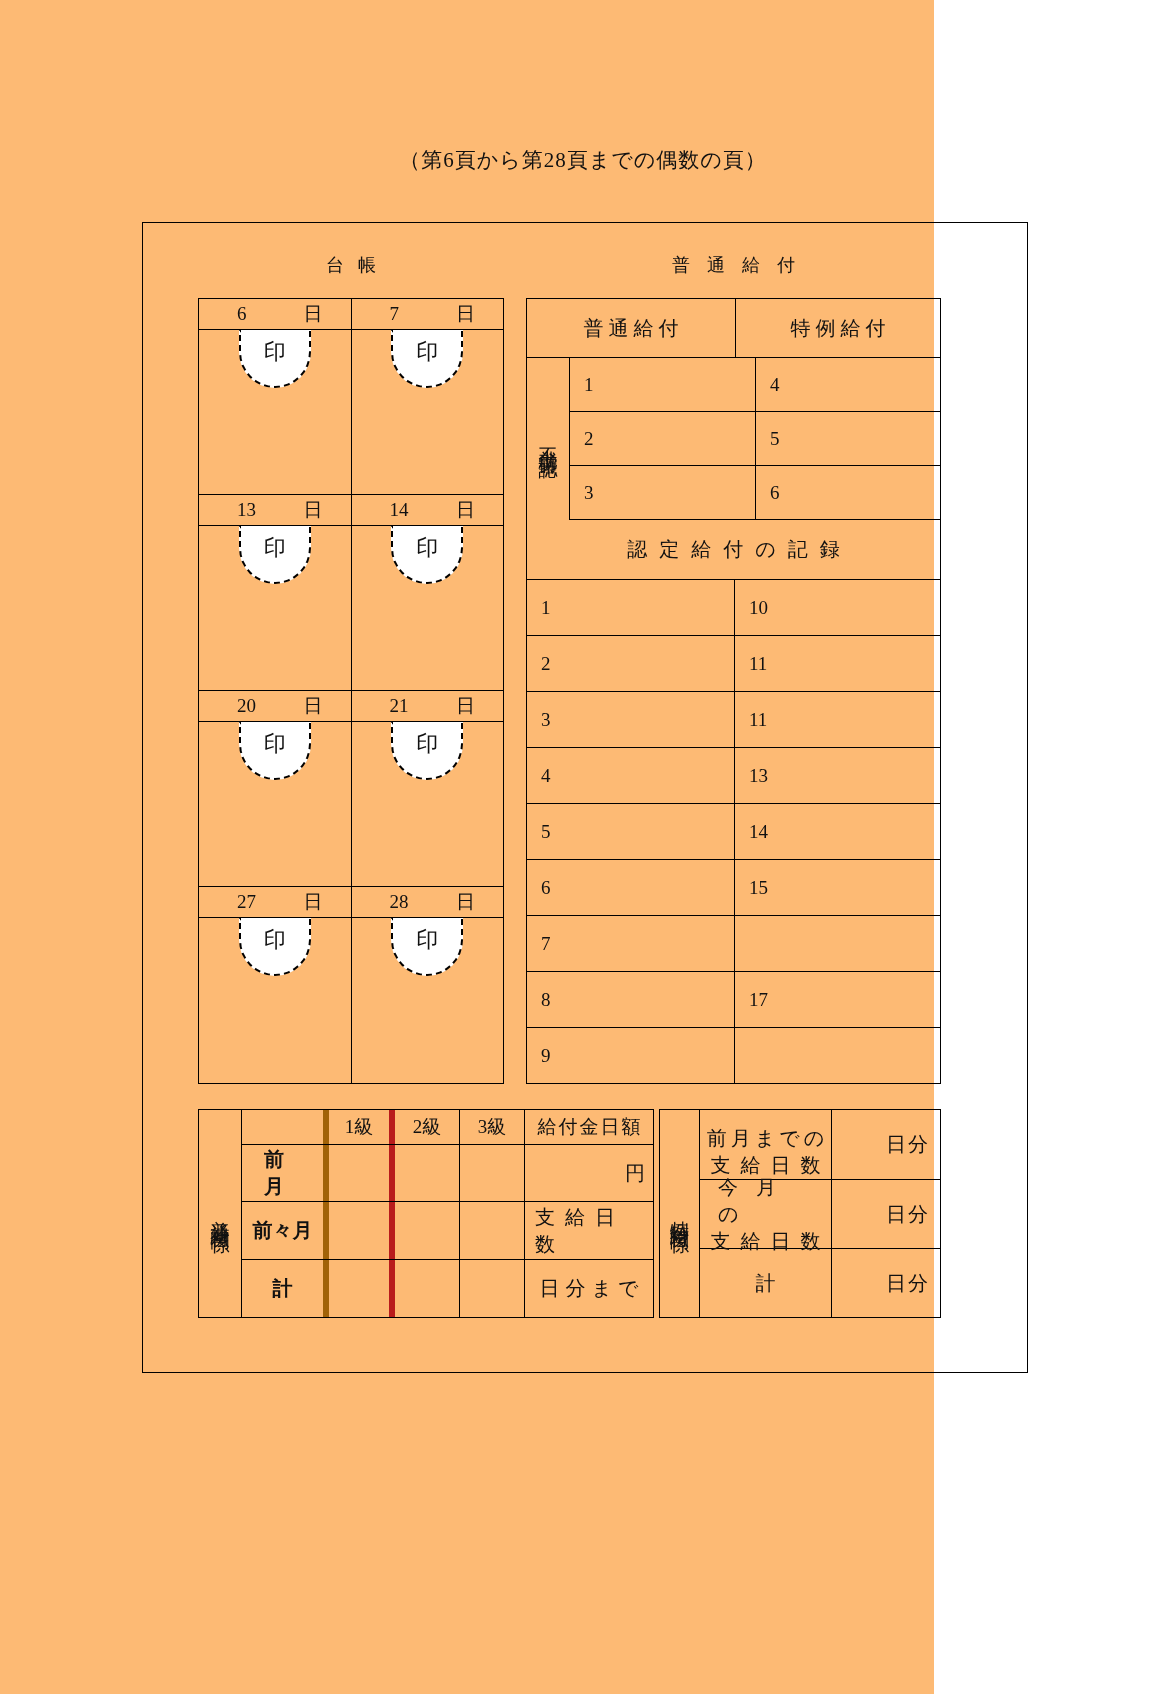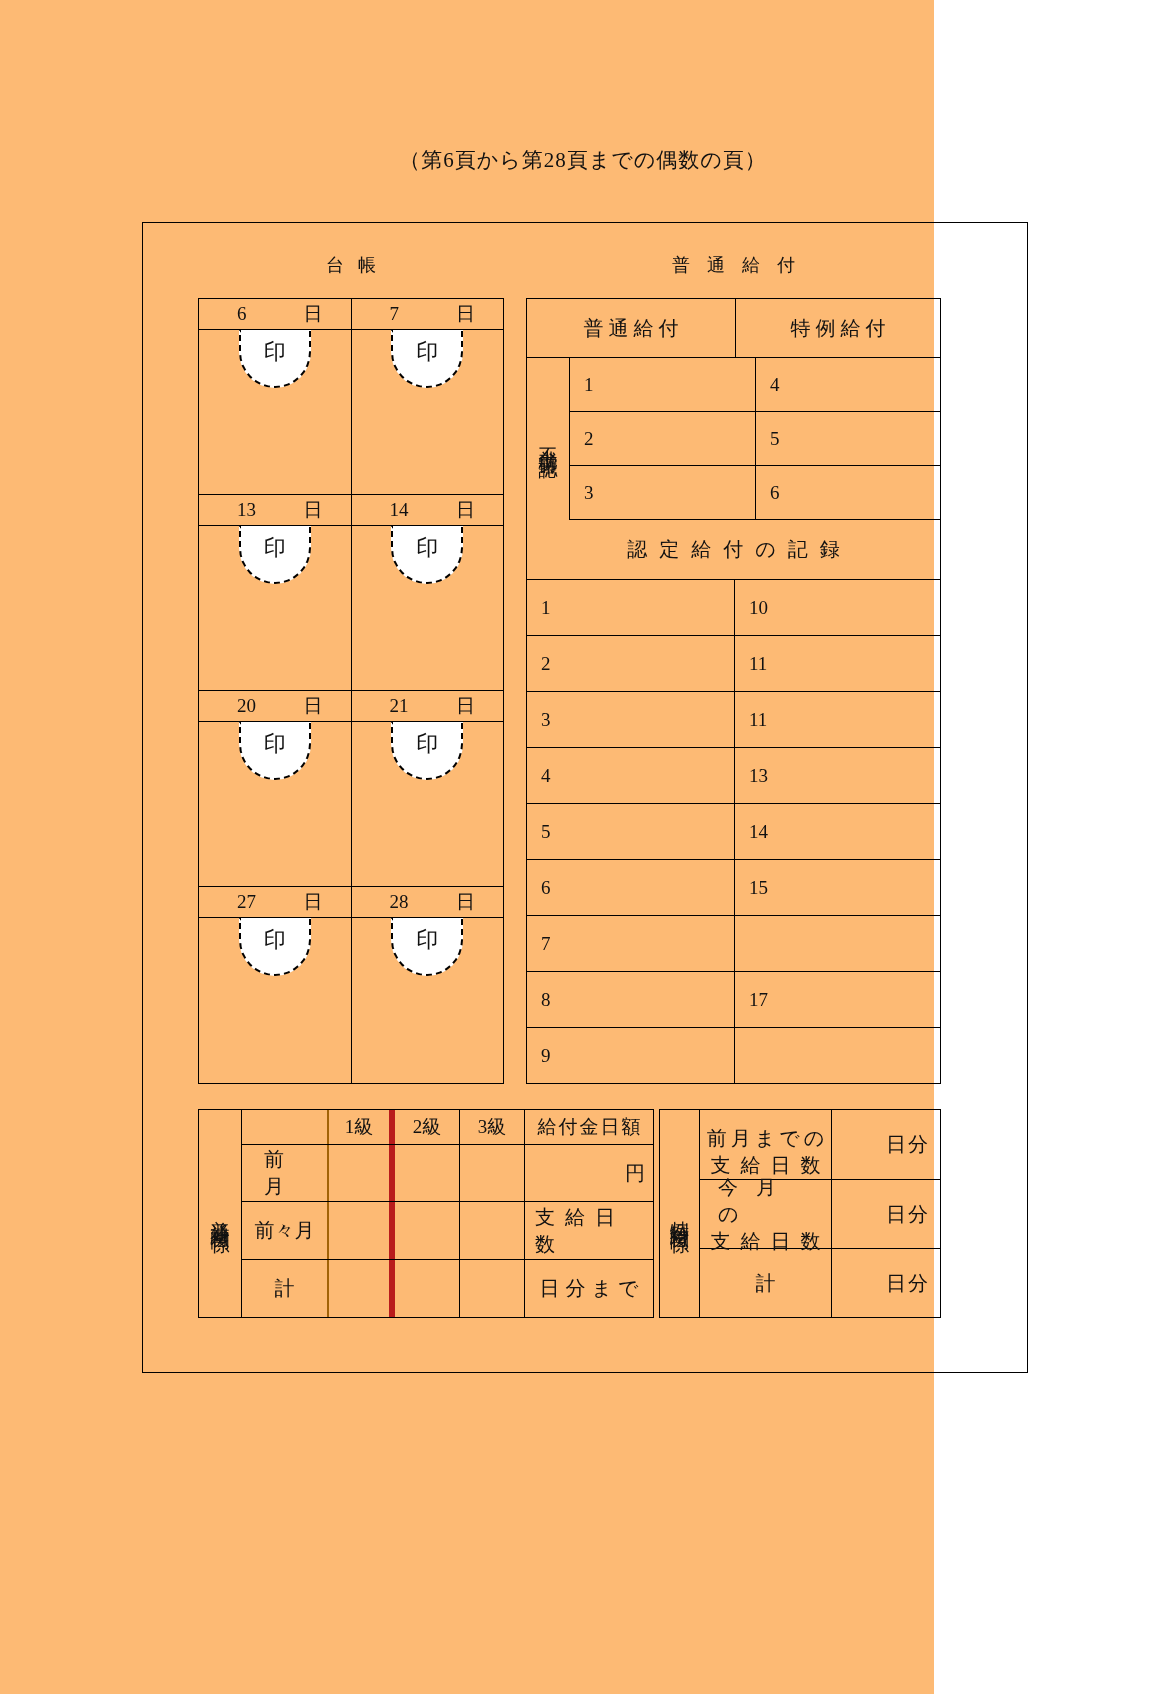--- a/index.html
+++ b/index.html
@@ -56,21 +56,21 @@
   
   .otable{position:absolute;left:55px;top:886px;width:456px;height:209px;
         border:1px solid #000;display:flex;box-sizing:border-box;}
   .oside{width:43px;border-right:1px solid #000;display:flex;align-items:center;
         justify-content:center;box-sizing:border-box;}
   .obody{flex:1;display:flex;flex-direction:column;}
   .ohdr{height:35px;border-bottom:1px solid #000;display:flex;box-sizing:border-box;}
   .ohdr .hcell{display:flex;align-items:center;justify-content:center;font-size:19px;box-sizing:border-box;}
   .orow{display:flex;border-bottom:1px solid #000;box-sizing:border-box;}
   .orow.r1{height:57px;} .orow.r2{height:58px;} .orow.r3{flex:1;border-bottom:none;}
-  .w87{width:87px;border-right:2px solid #a16207;}
+  .w87{width:87px;border-right:6px solid #a16207;font-weight:bold;}
   .w66{width:66px;border-right:6px solid #b91c1c;}
   .w65{width:65px;border-right:1px solid #000;}
   .wlast{flex:1;}
   .oc-label{display:flex;align-items:center;justify-content:center;font-size:20px;box-sizing:border-box;}
   .oc-empty{box-sizing:border-box;}
   .oc-last{display:flex;align-items:center;justify-content:center;font-size:20px;box-sizing:border-box;}
   .oc-last.right{justify-content:flex-end;padding-right:8px;}
 
   
   .stable{position:absolute;left:516px;top:886px;width:282px;height:209px;

